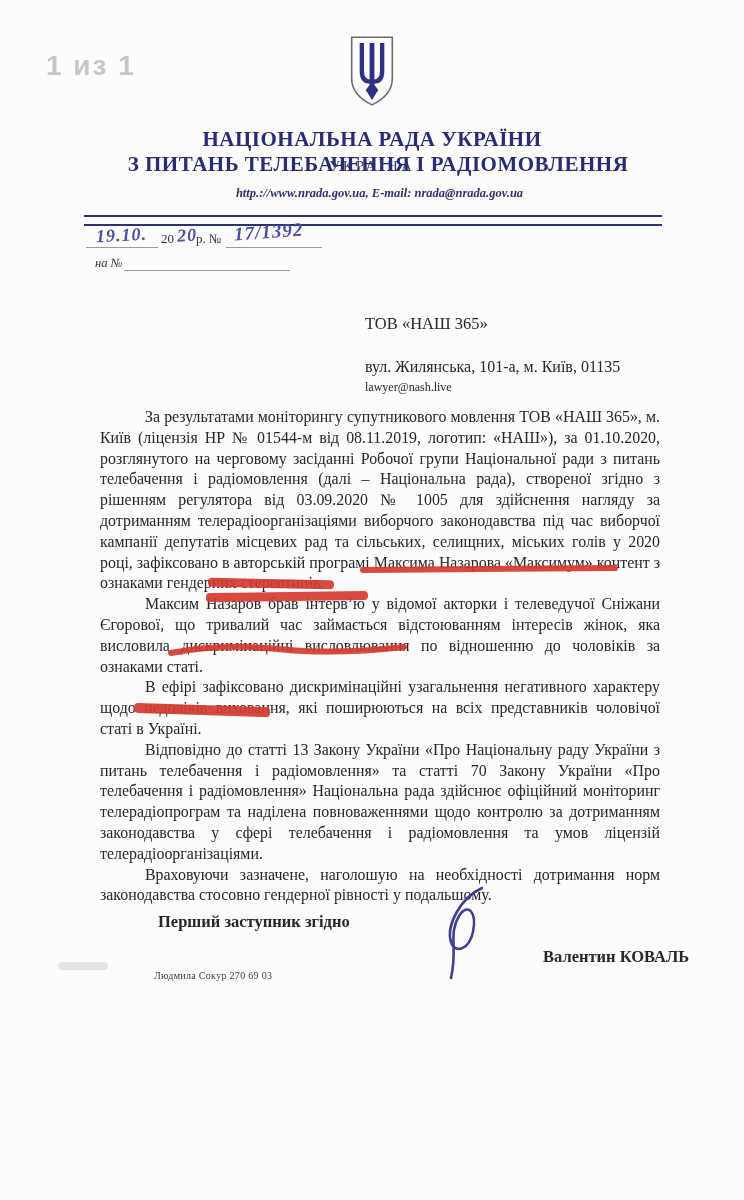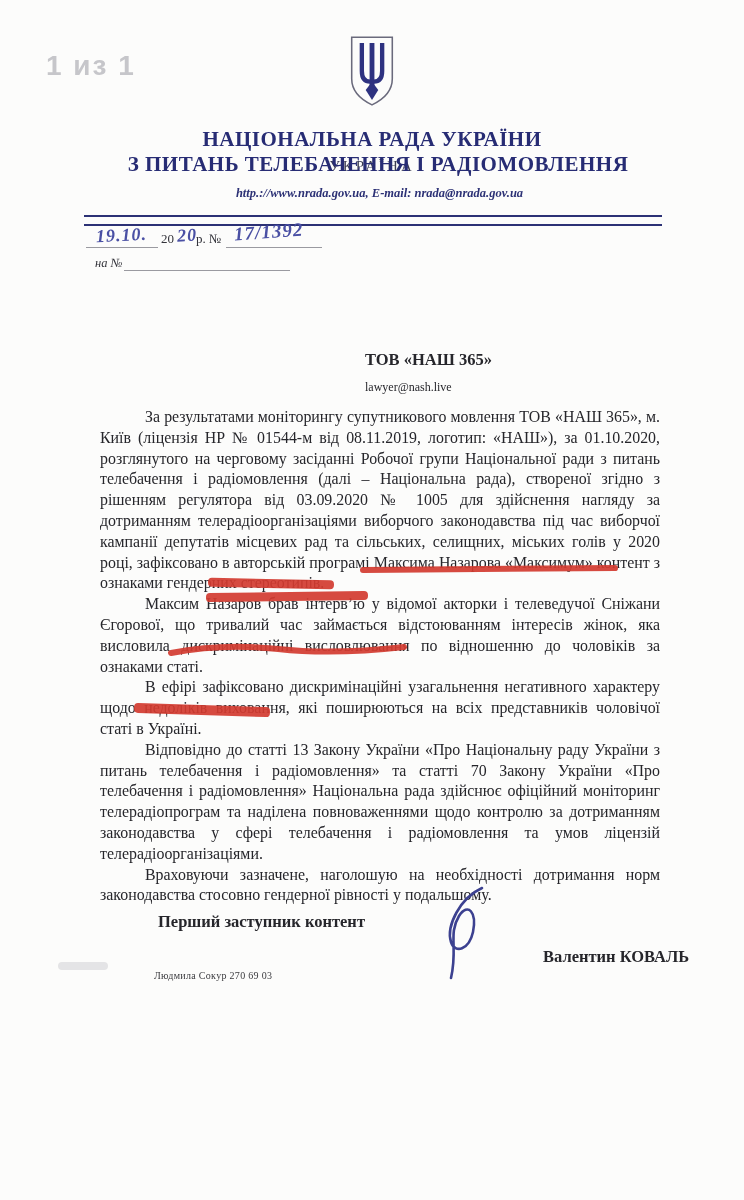--- a/index.html
+++ b/index.html
@@ -43,21 +43,21 @@
   }
   .printed-small{font-size:13px;color:#33333a;}
   .blank-line{position:absolute;border-bottom:1.3px solid #9a9aa0;height:0;}
   .ref-date{position:absolute;left:96px;top:225px;transform:rotate(-3deg);}
   .ref-year-printed{position:absolute;left:161px;top:231px;}
   .ref-year-hw{position:absolute;left:177px;top:225px;transform:rotate(-4deg);}
   .ref-year-suffix{position:absolute;left:196px;top:231px;}
   .ref-number{position:absolute;left:234px;top:221px;font-size:19px;transform:rotate(-4deg);}
   .reply-label{position:absolute;left:95px;top:256px;font-size:12.5px;font-style:italic;color:#33333a;}
   
-  .addressee-name{position:absolute;left:365px;top:314px;font-weight:bold;font-size:16.5px;margin-top:36px;}
+  .addressee-name{position:absolute;left:365px;top:314px;font-weight:normal;font-size:16.5px;}
   .addressee-address{position:absolute;left:365px;top:358px;font-size:16px;}
   .addressee-email{position:absolute;left:365px;top:380px;font-size:12px;}
   
   .body-text{
     position:absolute;left:100px;top:407px;width:560px;
     font-size:15.9px;line-height:20.8px;text-align:justify;
   }
   .body-text p{margin:0;text-indent:45px;}
   
   .sig-position{position:absolute;left:158px;top:912px;font-weight:bold;font-size:16.5px;}
@@ -98,39 +98,40 @@
   <div class="blank-line" style="left:86px;top:247px;width:72px;"></div>
   <span class="printed-small ref-year-printed">20</span>
   <span class="hw ref-year-hw">20</span>
   <span class="printed-small ref-year-suffix">р. №</span>
   <span class="hw ref-number">17/1392</span>
   <div class="blank-line" style="left:226px;top:247px;width:96px;"></div>
   <span class="reply-label">на №</span>
   <div class="blank-line" style="left:124px;top:270px;width:166px;"></div>
 
   <div class="addressee-name">ТОВ «НАШ 365»</div>
+  <div class="addressee-address">вул. Жилянська, 101-а, м. Київ, 01135</div>
   <div class="addressee-email">lawyer@nash.live</div>
 
   <div class="body-text">
     <p>За результатами моніторингу супутникового мовлення ТОВ «НАШ 365», м. Київ (ліцензія НР № 01544-м від 08.11.2019, логотип: «НАШ»), за 01.10.2020, розглянутого на черговому засіданні Робочої групи Національної ради з питань телебачення і радіомовлення (далі – Національна рада), створеної згідно з рішенням регулятора від 03.09.2020 № 1005 для здійснення нагляду за дотриманням телерадіоорганізаціями виборчого законодавства під час виборчої кампанії депутатів місцевих рад та сільських, селищних, міських голів у 2020 році, зафіксовано в авторській програмі Максима Назарова «Максимум» контент з ознаками гендерних стереотипів.</p>
     <p>Максим Назаров брав інтерв’ю у відомої акторки і телеведучої Сніжани Єгорової, що тривалий час займається відстоюванням інтересів жінок, яка висловила дискримінаційні висловлювання по відношенню до чоловіків за ознаками статі.</p>
     <p>В ефірі зафіксовано дискримінаційні узагальнення негативного характеру щодо недоліків виховання, які поширюються на всіх представників чоловічої статі в Україні.</p>
     <p>Відповідно до статті 13 Закону України «Про Національну раду України з питань телебачення і радіомовлення» та статті 70 Закону України «Про телебачення і радіомовлення» Національна рада здійснює офіційний моніторинг телерадіопрограм та наділена повноваженнями щодо контролю за дотриманням законодавства у сфері телебачення і радіомовлення та умов ліцензій телерадіоорганізаціями.</p>
     <p>Враховуючи зазначене, наголошую на необхідності дотримання норм законодавства стосовно гендерної рівності у подальшому.</p>
   </div>
 
   <div class="red-bar red-mark-1"></div>
   <div class="red-bar red-mark-2"></div>
   <div class="red-bar red-mark-3"></div>
   <svg class="red-mark-4" viewBox="0 0 240 18" preserveAspectRatio="none" aria-hidden="true">
     <path d="M3 13 Q 55 3, 110 9 T 236 7" fill="none" stroke="#d23b30" stroke-width="6" stroke-linecap="round" opacity="0.92"></path>
   </svg>
   <div class="red-bar red-mark-5"></div>
 
-  <div class="sig-position">Перший заступник контент</div>
+  <div class="sig-position">Перший заступник згідно</div>
   <svg class="sig-scribble" viewBox="0 0 92 100" aria-hidden="true">
     <path d="M64 6 C 42 16, 28 44, 33 60 C 37 72, 51 68, 55 50 C 59 30, 50 20, 41 34 C 30 52, 40 66, 33 96" fill="none" stroke="#3c4190" stroke-width="2.6" stroke-linecap="round"></path>
   </svg>
   <div class="sig-name">Валентин КОВАЛЬ</div>
 
   <div class="smudge"></div>
   <div class="executor">Людмила Сокур 270 69 03</div>
 
 </div>
 

